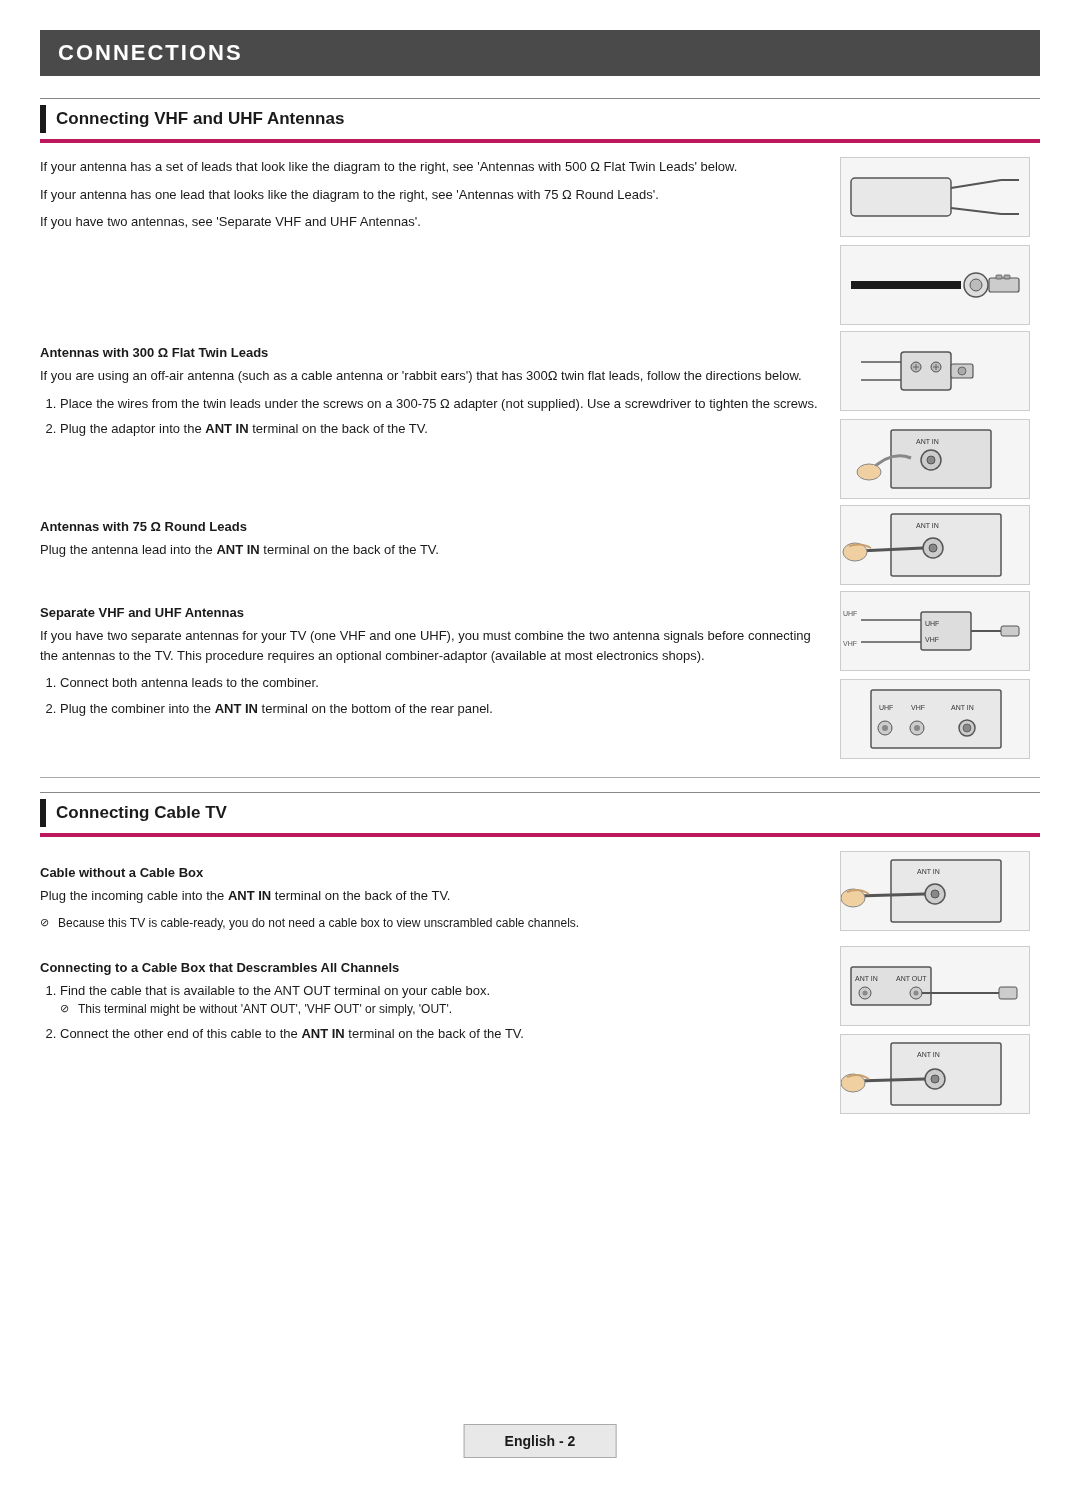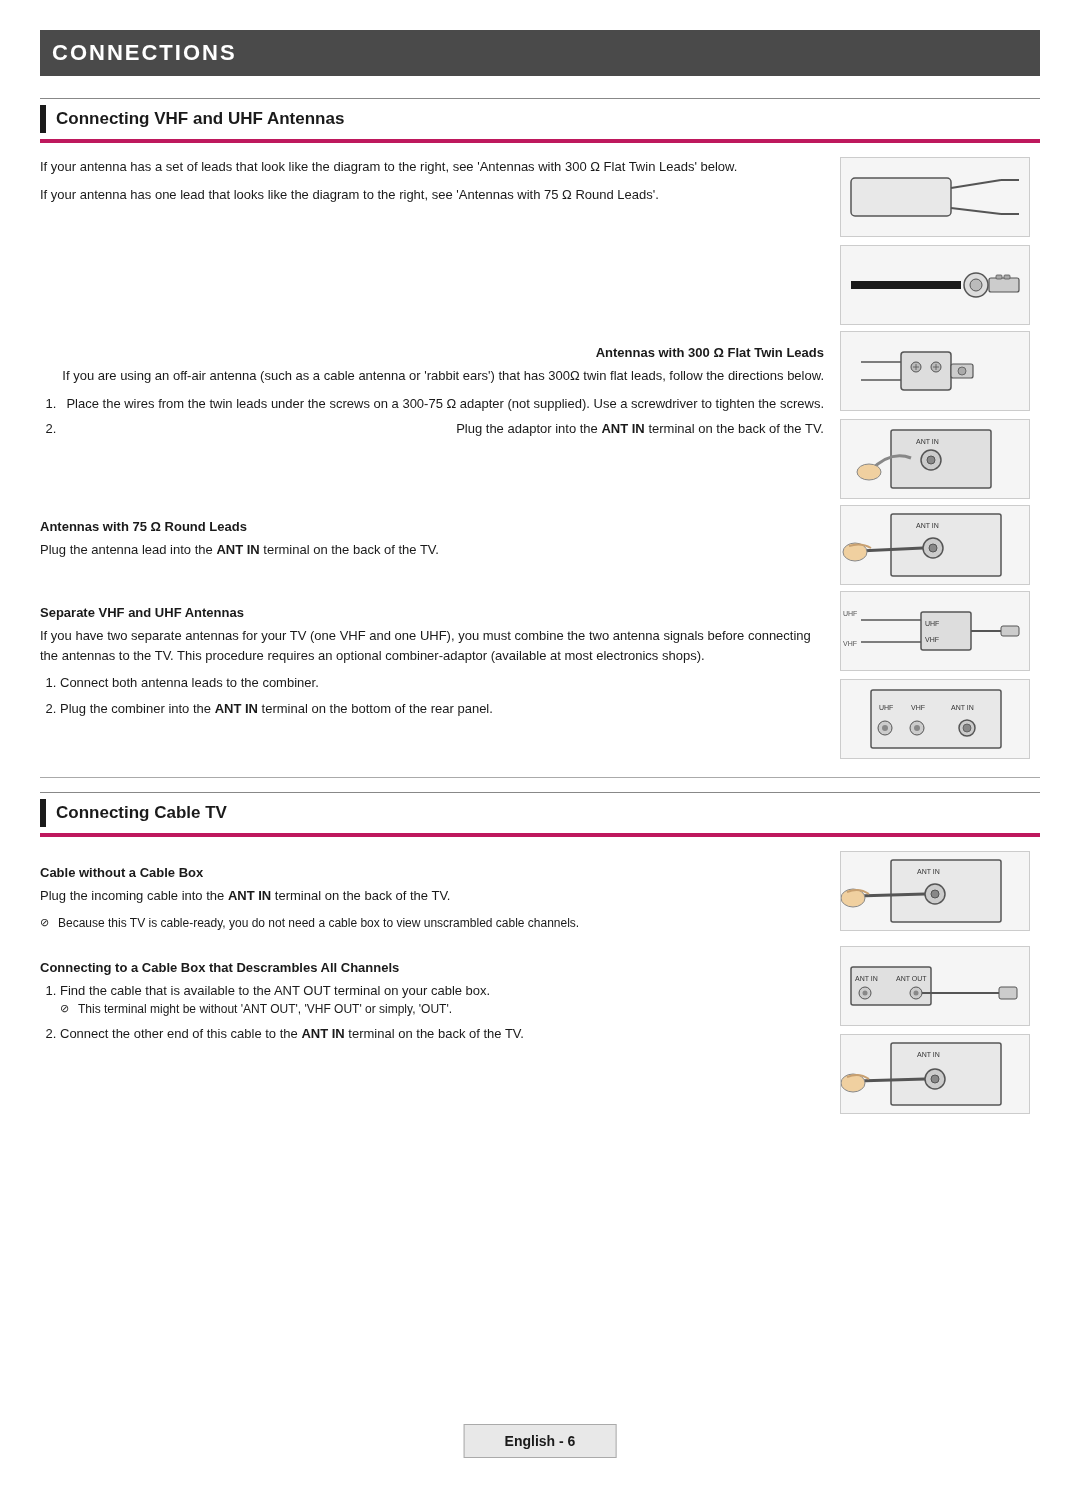--- a/index.html
+++ b/index.html
@@ -18,21 +18,21 @@
       max-width: 1080px;
     }
 
     
     .connections-header {
       background: #4a4a4a;
       color: #ffffff;
       font-size: 22px;
       font-weight: bold;
       letter-spacing: 2px;
-      padding: 10px 12px;
+      padding: 10px 18px;
       margin-bottom: 22px;
     }
 
     
     .section-heading {
       display: flex;
       align-items: center;
       font-size: 17px;
       font-weight: bold;
       border-top: 1px solid #888;
@@ -143,22 +143,23 @@
 
   <div class="connections-header">CONNECTIONS</div>
 
   <div class="section-heading">
     <span class="bar"></span>
     <span>Connecting VHF and UHF Antennas</span>
   </div>
 
   <div class="two-col">
     <div class="text-col">
-      <p>If your antenna has a set of leads that look like the diagram to the right, see 'Antennas with 300 Ω Flat Twin Leads' below.</p>
+      <p>If your antenna has a set of leads that look like the diagram to the right, see 'Antennas with 500 Ω Flat Twin Leads' below.</p>
       <p>If your antenna has one lead that looks like the diagram to the right, see 'Antennas with 75 Ω Round Leads'.</p>
+      <p>If you have two antennas, see 'Separate VHF and UHF Antennas'.</p>
     </div>
     <div class="image-col">
 
       <div class="img-box">
         <svg class="illus-svg" viewBox="0 0 188 78" xmlns="http://www.w3.org/2000/svg">
           <rect x="10" y="20" width="100" height="38" rx="4" fill="#e8e8e8" stroke="#555" stroke-width="1.5"></rect>
           <line x1="110" y1="30" x2="160" y2="22" stroke="#555" stroke-width="2"></line>
           <line x1="110" y1="50" x2="160" y2="56" stroke="#555" stroke-width="2"></line>
           <line x1="160" y1="22" x2="178" y2="22" stroke="#555" stroke-width="2"></line>
           <line x1="160" y1="56" x2="178" y2="56" stroke="#555" stroke-width="2"></line>
@@ -172,21 +173,21 @@
           <circle cx="135" cy="39" r="6" fill="#bbb" stroke="#555" stroke-width="1"></circle>
 
           <rect x="148" y="32" width="30" height="14" rx="2" fill="#ccc" stroke="#555" stroke-width="1.2"></rect>
           <rect x="155" y="29" width="6" height="4" rx="1" fill="#aaa" stroke="#555" stroke-width="0.8"></rect>
           <rect x="163" y="29" width="6" height="4" rx="1" fill="#aaa" stroke="#555" stroke-width="0.8"></rect>
         </svg>
       </div>
     </div>
   </div>
 
-  <div class="two-col" style="margin-top:6px;text-align:right;">
+  <div class="two-col" style="margin-top:6px;">
     <div class="text-col">
       <div class="subsection-title">Antennas with 300 Ω Flat Twin Leads</div>
       <p>If you are using an off-air antenna (such as a cable antenna or 'rabbit ears') that has 300Ω twin flat leads, follow the directions below.</p>
       <ol>
         <li>Place the wires from the twin leads under the screws on a 300-75 Ω adapter (not supplied). Use a screwdriver to tighten the screws.</li>
         <li>
           Plug the adaptor into the <strong>ANT IN</strong> terminal on the back of the TV.
         </li>
       </ol>
     </div>
@@ -373,13 +374,13 @@
           <line x1="16" y1="46" x2="84" y2="44" stroke="#555" stroke-width="3"></line>
           <ellipse cx="12" cy="48" rx="12" ry="9" fill="#f0d0a0" stroke="#888" stroke-width="1"></ellipse>
           <path d="M 6 42 Q 18 37 28 44" stroke="#c8a070" stroke-width="2" fill="none"></path>
         </svg>
       </div>
     </div>
   </div>
 
 </div>
 
-<div class="footer">English - 6</div>
+<div class="footer">English - 2</div>
 
 </body></html>

